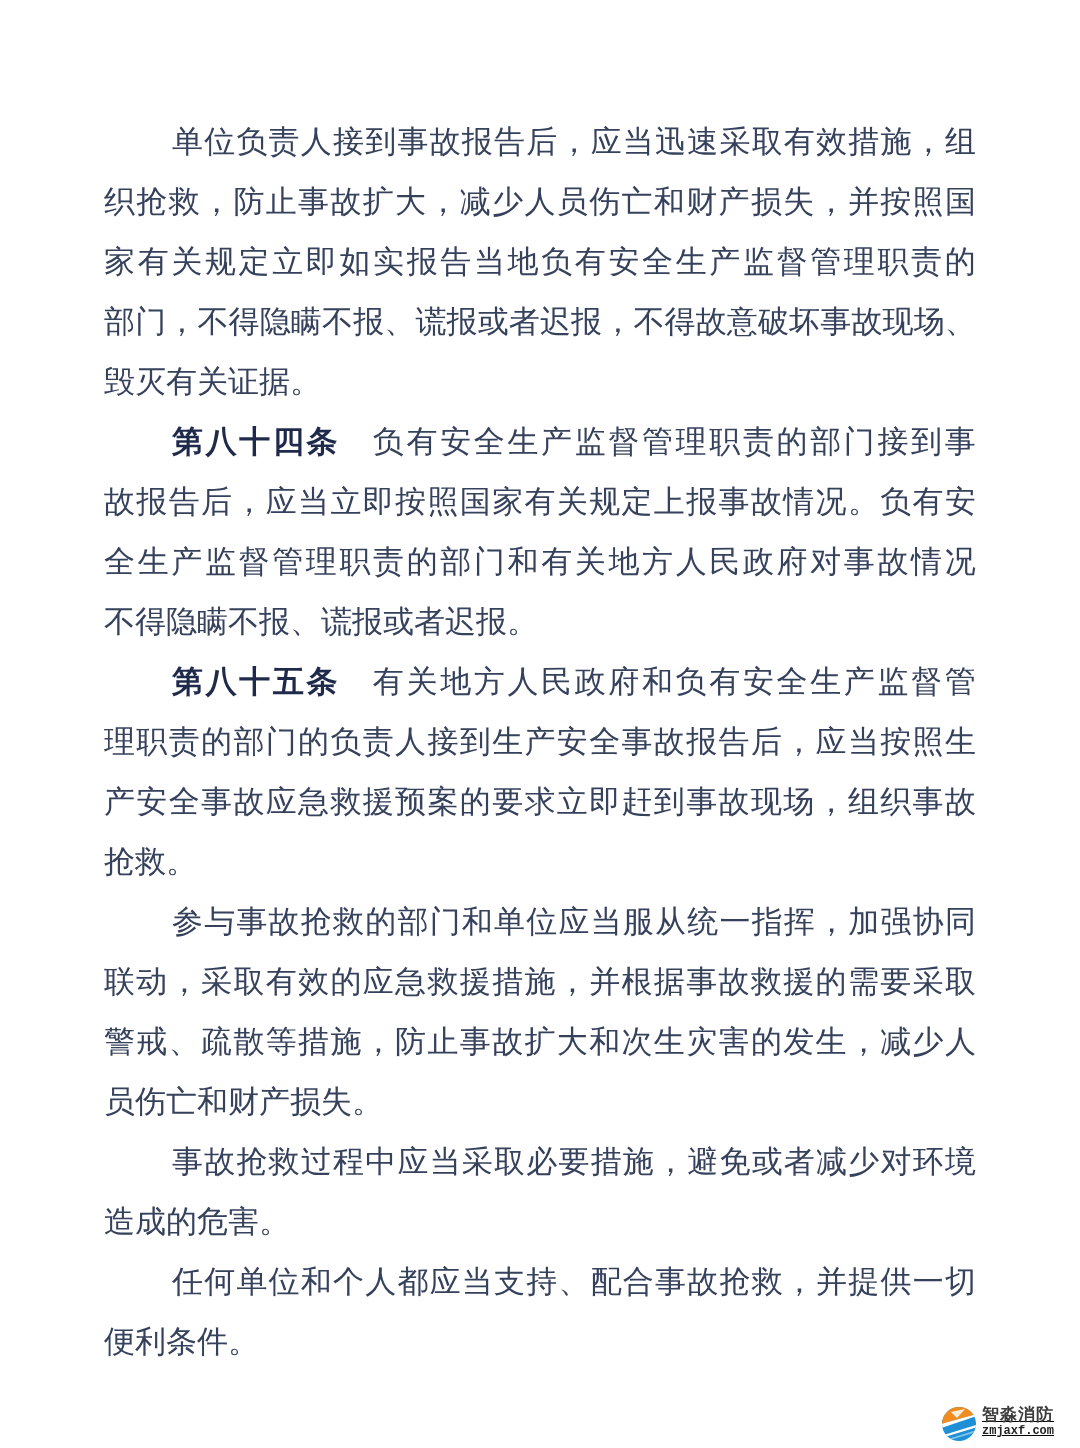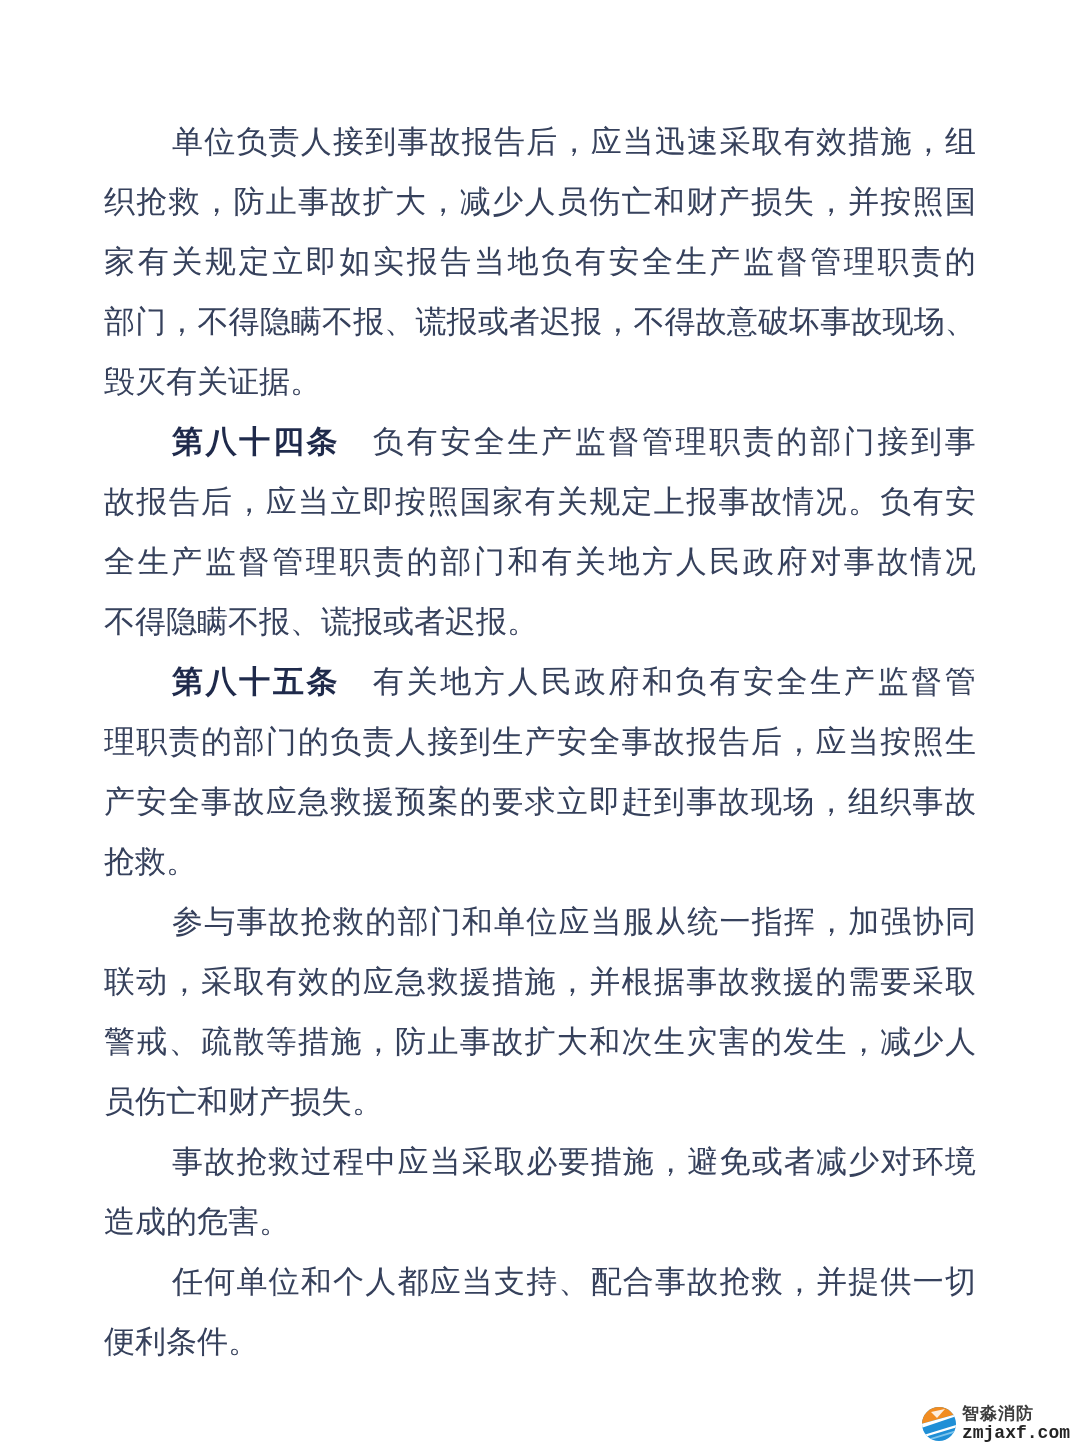--- a/index.html
+++ b/index.html
@@ -40,42 +40,42 @@
     font-family: "Liberation Sans", sans-serif;
     font-weight: 700;
     color: var(--heading-color, #1f2a4b);
   }
   .ch.gap {
     min-width: 30px;
   }
   
   .watermark {
     position: absolute;
-    right: 10px;
+    right: 26px;
     bottom: 6px;
     display: flex;
-    align-items: center;
+    text-decoration: underline;
   }
   .wm-icon {
     width: 36px;
     height: 36px;
     flex: 0 0 36px;
     margin-right: 5px;
   }
   .wm-text { display: flex; flex-direction: column; line-height: 1; }
   .wm-brand {
     font-family: "Liberation Sans", sans-serif;
     font-size: 17px;
     font-weight: 700;
     color: #3c3c3c;
     letter-spacing: 1px;
   }
   .wm-domain {
     font-family: "Liberation Mono", monospace;
-    font-size: 18px;
+    font-size: 12px;
     font-weight: 700;
     color: #242424;
     margin-top: 2px;
   }
 </style>
 </head>
 <body>
 
 <div class="doc" style="--text-color: #36415c; --heading-color: #1f2a4b;">
     <div class="para">

